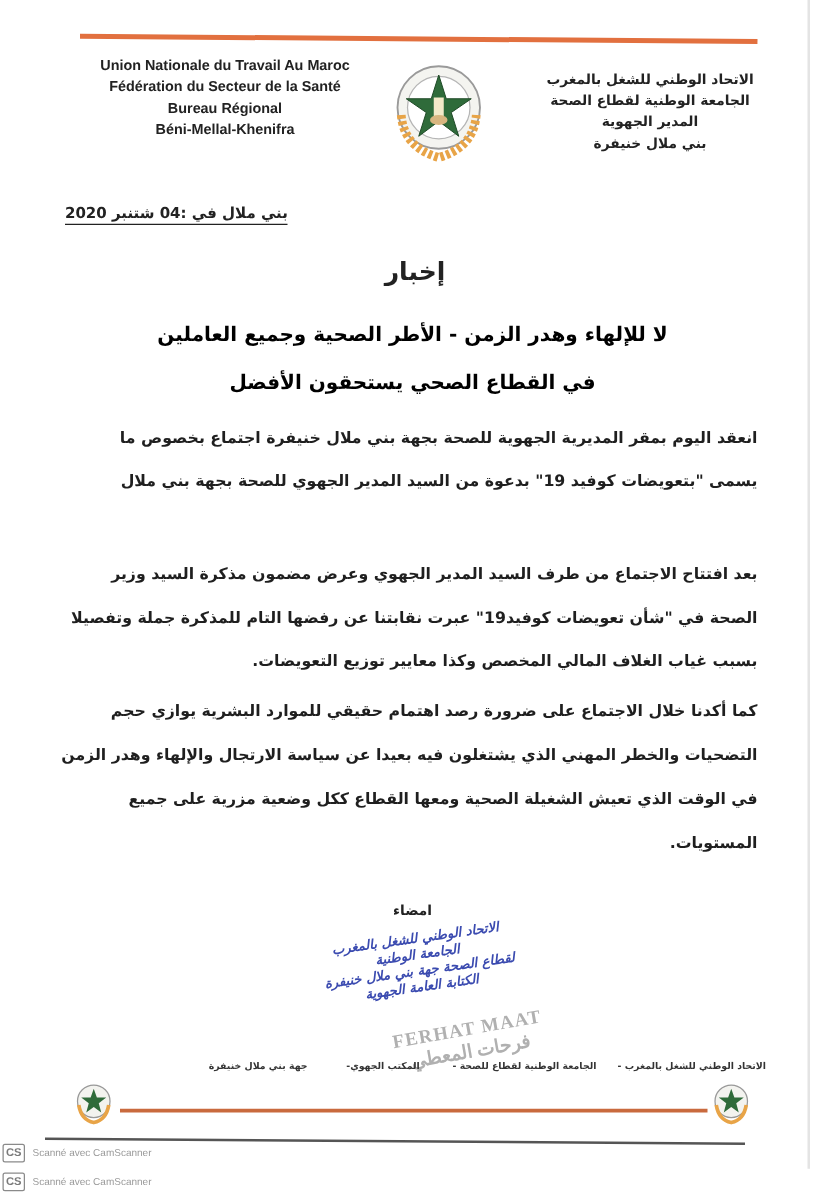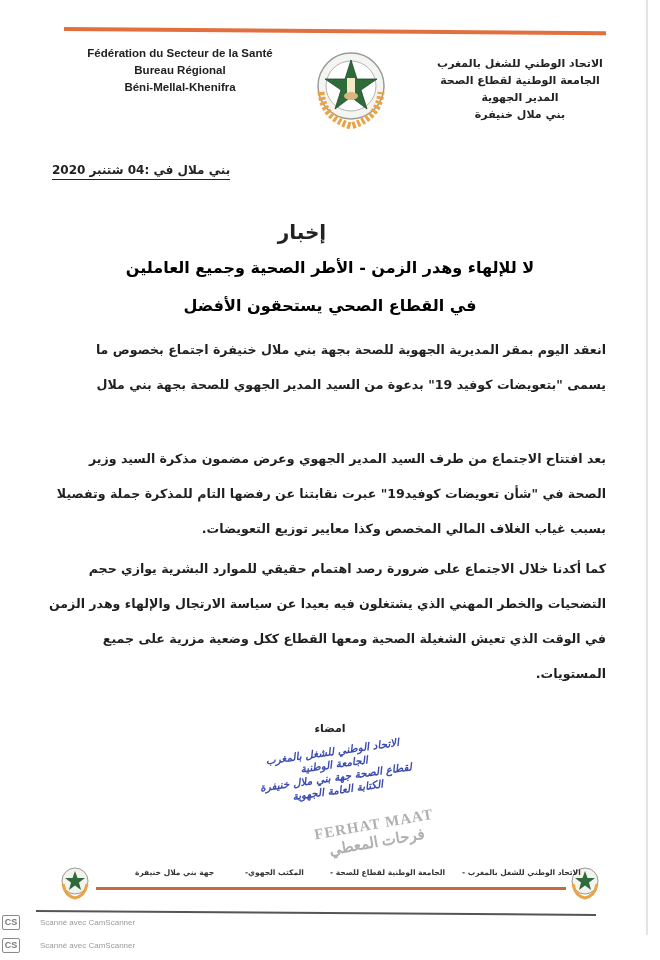--- a/index.html
+++ b/index.html
@@ -29,22 +29,22 @@
     }
     .logo {
       position: absolute; left: 313px; top: 48px; width: 76px; height: 84px;
     }
     .date-line {
       position: absolute; left: 52px; top: 163px; direction: rtl;
       font-weight: bold; font-size: 12px; color: #222;
       border-bottom: 1.5px solid #222; padding-bottom: 2px;
     }
     .doc-title {
-      position: absolute; left: 0; width: 604px; top: 220px;
-      text-align: center; font-weight: bold; font-size: 20px; color: #222;
+      position: absolute; left: 0; width: 604px; top: 205px;
+      text-align: center; font-weight: bold; font-size: 20px; color: #222; padding-left: 30px;
     }
     .headline {
       position: absolute; left: 60px; width: 540px; text-align: center;
       direction: rtl; font-weight: bold; font-size: 16px; color: #000000;
     }
     .para {
       position: absolute; left: 40px; width: 566px; direction: rtl;
       text-align: right; font-weight: bold; font-size: 12.6px; color: #1f1f1f;
     }
     .para .line { height: 35px; line-height: 35px; white-space: nowrap; }
@@ -68,42 +68,43 @@
     .footer-rule {
       position: absolute; left: 96px; top: 887px; width: 470px; height: 2.5px;
       background: #c96a3e;
     }
     .footer-rule-dark {
       position: absolute; left: 36px; top: 910px; width: 560px; height: 1.5px;
       background: #555;
       transform: rotate(0.4deg); transform-origin: left center;
     }
     .footer-text {
-      position: absolute; top: 868px; direction: rtl; font-weight: bold;
-      font-size: 7.5px; color: #333; white-space: nowrap;
+      position: absolute; top: 848px; direction: rtl; font-weight: bold;
+      font-size: 7.5px; color: #333; white-space: nowrap; margin-left: 32px;
     }
     .footer-logo { position: absolute; width: 30px; height: 34px; }
     .camscanner {
       position: absolute; left: 2px; height: 16px; display: flex; align-items: center;
-      gap: 20px; color: #9a9a9a; font-family: "Liberation Sans", sans-serif; font-size: 8px;
+      gap: 6px; color: #9a9a9a; font-family: "Liberation Sans", sans-serif; font-size: 8px;
     }
     .cs-badge {
       width: 16px; height: 13px; border: 1.5px solid #8a8a8a; border-radius: 2px;
       font-size: 9px; font-weight: bold; color: #7a7a7a; display: flex;
       align-items: center; justify-content: center; line-height: 1;
     }
   </style>
 </head>
 <body>
 
 <div class="page-edge"></div>
 
 <div class="top-rule"></div>
 
 <div class="header-fr">
+  <div>Union Nationale du Travail Au Maroc</div>
   <div>Fédération du Secteur de la Santé</div>
   <div>Bureau Régional</div>
   <div>Béni-Mellal-Khenifra</div>
 </div>
 
 <svg class="logo" viewBox="0 0 76 84">
   <circle cx="38" cy="38" r="33" fill="#f4f4f0" stroke="#9a9a9a" stroke-width="1.5"></circle>
   <circle cx="38" cy="38" r="25" fill="#ffffff" stroke="#b5b5b5" stroke-width="1"></circle>
   <path d="M8 44 Q10 70 38 78 Q66 70 68 44" fill="none" stroke="#e8a447" stroke-width="7" stroke-dasharray="3 2"></path>
   <polygon points="38,12 44,31 64,31 48,42 54,61 38,49 22,61 28,42 12,31 32,31" fill="#2f6b3a" stroke="#1f4a27" stroke-width="0.8"></polygon>

